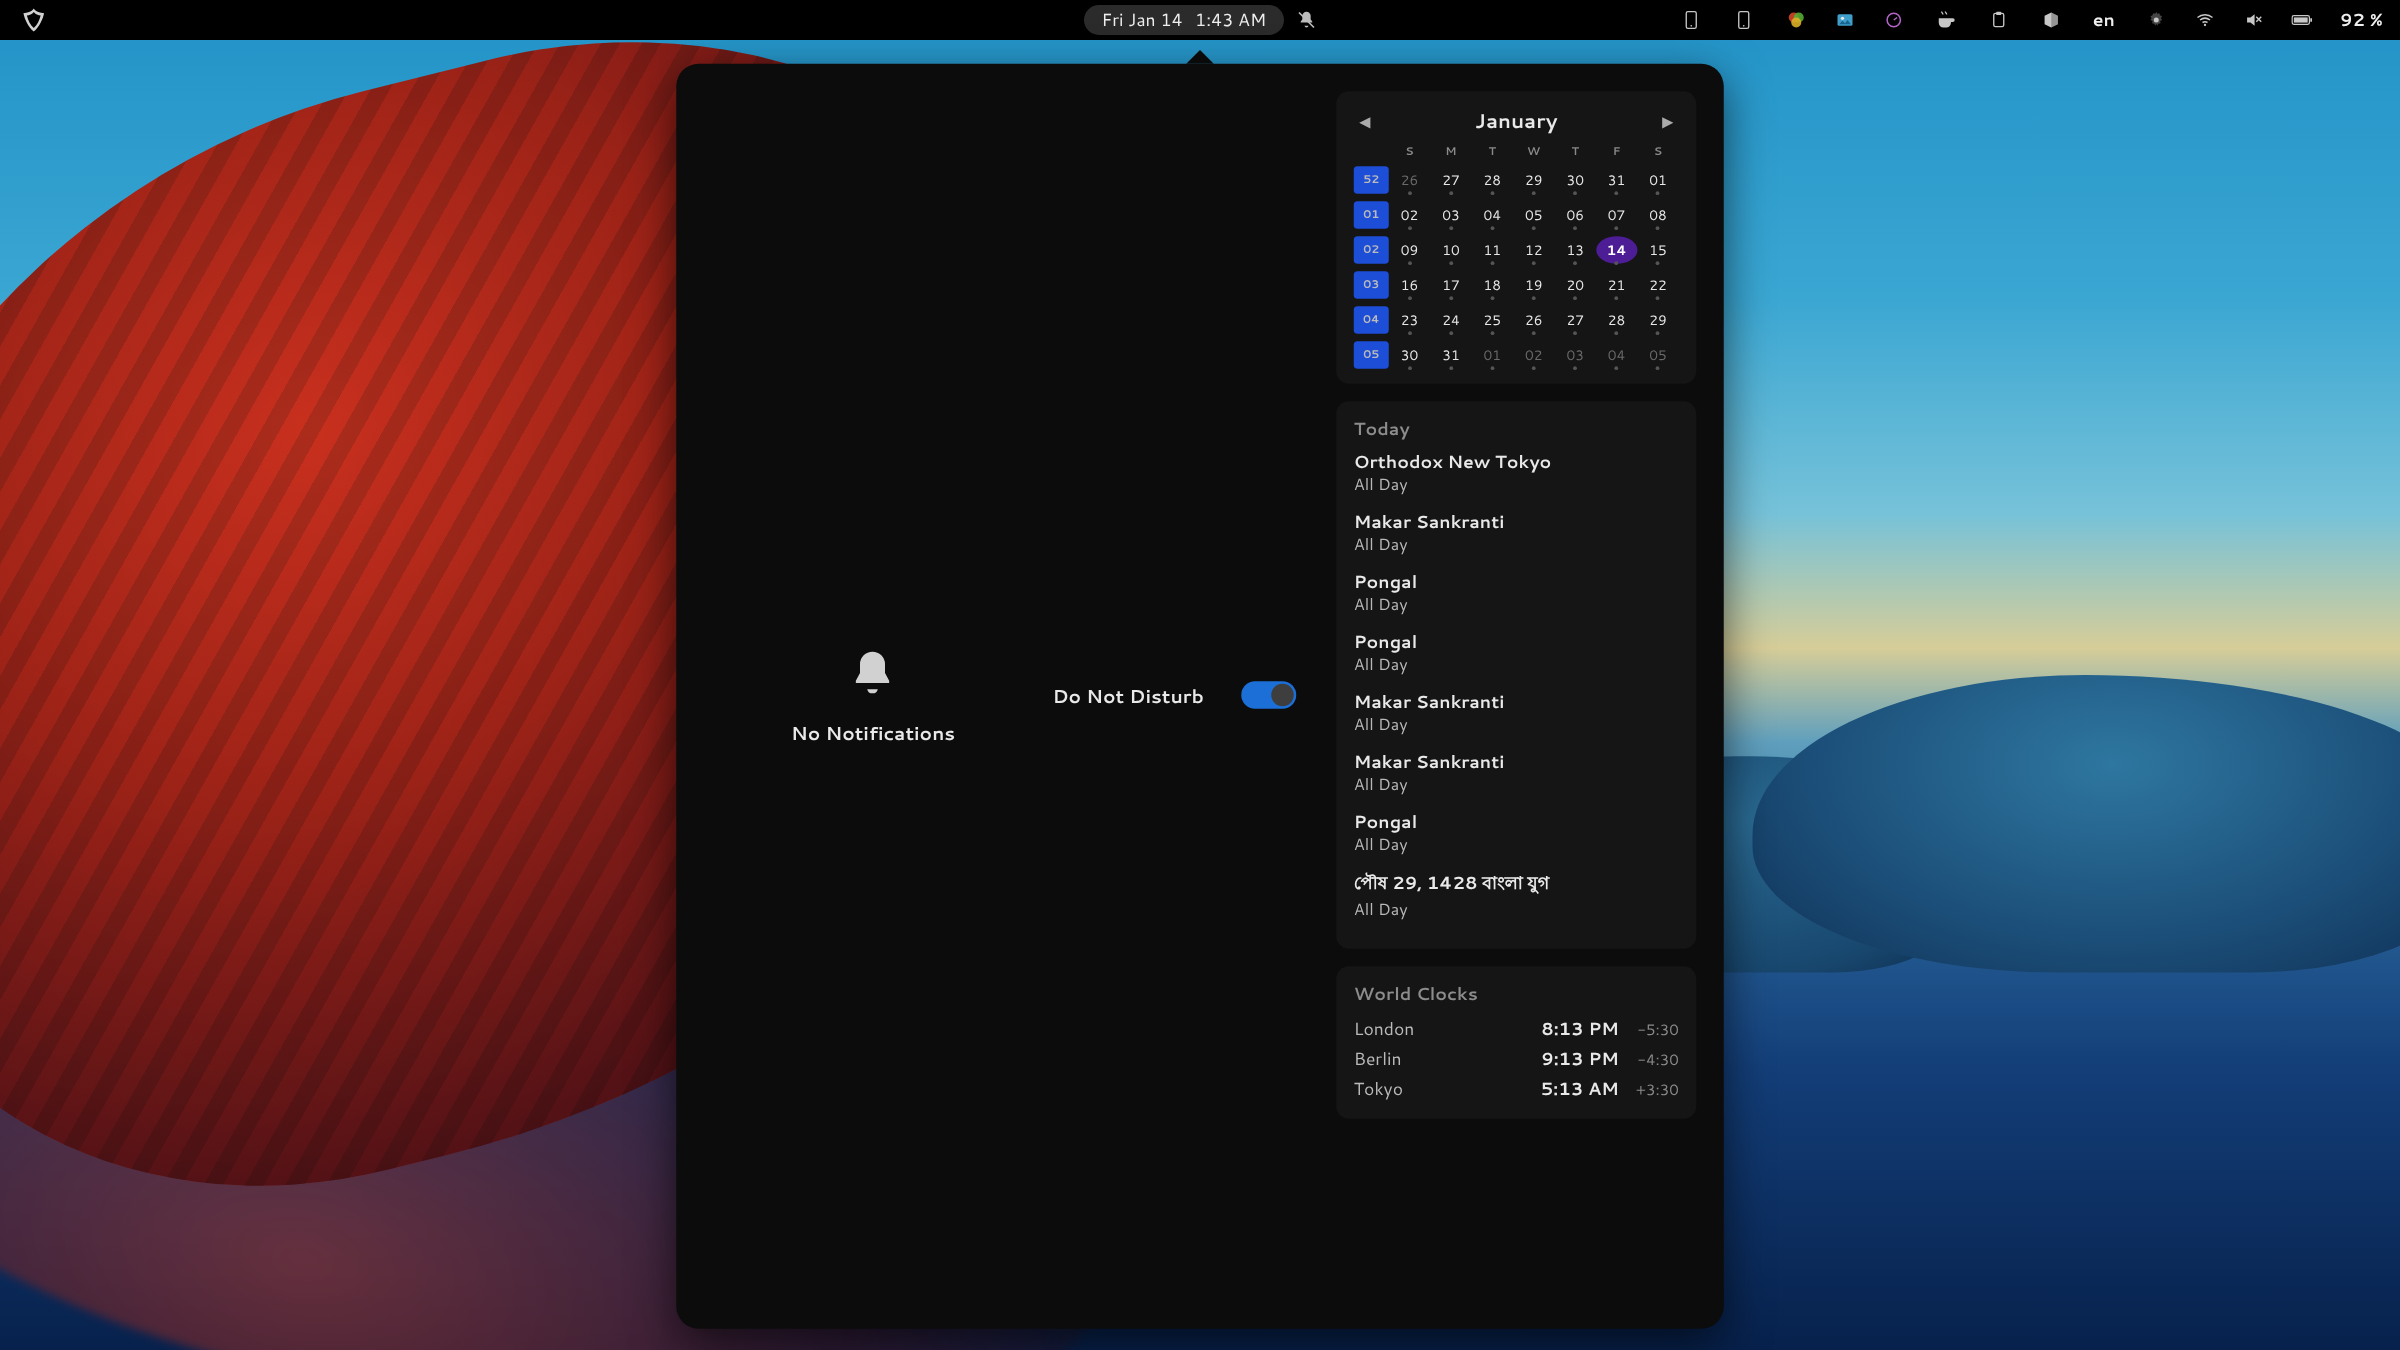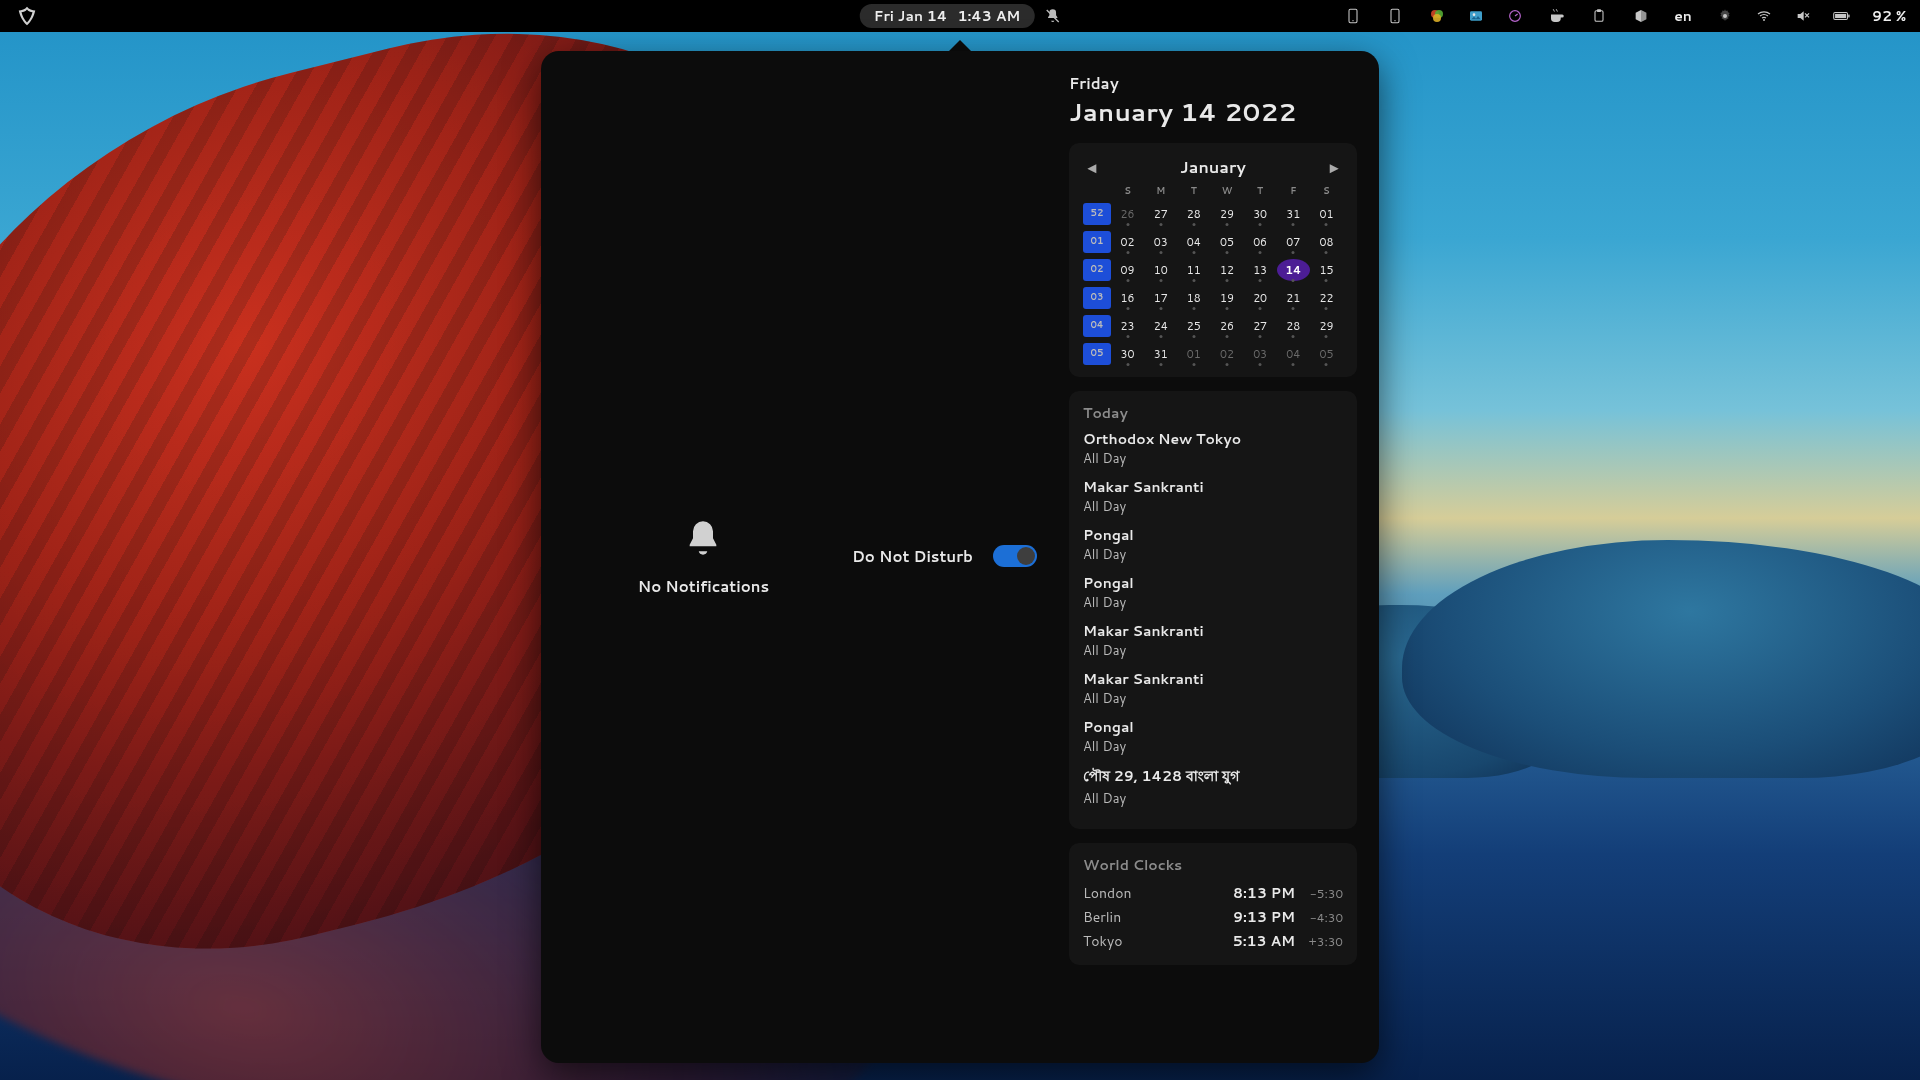--- a/index.html
+++ b/index.html
@@ -12,37 +12,37 @@
 .mtn-left::after{content:"";position:absolute;inset:0;background:repeating-linear-gradient(130deg,rgba(0,0,0,.18)0 14px,rgba(180,60,40,.15)14px 30px);border-radius:inherit;mix-blend-mode:multiply}
 .lake{position:absolute;left:0;right:0;bottom:0;height:38%;background:linear-gradient(to bottom,#2f6ea3 0%,#133e78 45%,#07214c 100%)}
 .refl{position:absolute;left:-8%;bottom:-4%;width:55%;height:42%;background:radial-gradient(ellipse at 40% 20%,rgba(175,52,38,.55)0%,rgba(80,20,30,.5)50%,rgba(10,10,30,.2)80%);border-radius:45% 50% 60% 40%;transform:rotate(12deg) scaleY(-1);filter:blur(4px)}
 .mtn-right{position:absolute;right:-3%;top:50%;width:30%;height:22%;background:radial-gradient(ellipse at 50% 30%,#2e77a0 0%,#1b4e78 60%,#0f2f55 100%);border-radius:60% 70% 40% 55%/70% 60% 45% 55%}
 .mtn-right2{position:absolute;right:18%;top:56%;width:18%;height:16%;background:radial-gradient(ellipse at 50% 30%,#2a6a92 0%,#18476e 70%,#0d2a4d 100%);border-radius:60% 65% 40% 55%/75% 58% 45% 55%}
 
 
 .topbar{position:absolute;top:0;left:0;right:0;height:32px;background:#000;display:flex;align-items:center;color:#eee;font-size:14px}
 .garuda{margin-left:14px;width:26px;height:26px;display:flex;align-items:center;justify-content:center}
 .center-pill{position:absolute;left:50%;transform:translateX(-50%);display:flex;align-items:center;gap:10px}
-.datepill{background:#2b2b2b;border-radius:16px;padding:2px 14px;font-weight:700;display:flex;gap:10px}
+.datepill{background:#2b2b2b;border-radius:16px;padding:2px 14px;font-weight:400;display:flex;gap:10px}
 .bell-off{width:16px;height:16px;opacity:.85}
 .tray{margin-left:auto;display:flex;align-items:center;gap:24px;padding-right:14px}
 .tray .grp{display:flex;align-items:center;gap:21px}
 .tico{width:18px;height:18px;opacity:.9;display:inline-flex;align-items:center;justify-content:center}
 .pct{font-weight:700}
 
 
 .popwrap{position:absolute;left:50%;top:40px;transform:translateX(-50%)}
 .triangle{width:0;height:0;border-left:11px solid transparent;border-right:11px solid transparent;border-bottom:11px solid #0c0c0c;margin:0 auto}
 .popover{width:838px;height:1012px;background:#0c0c0c;border-radius:18px;display:flex;color:#e9e9e9;box-shadow:0 12px 36px rgba(0,0,0,.6)}
 
 .left-pane{flex:1;display:flex;flex-direction:row;position:relative;padding:18px}
 .notif-center{flex:1;display:flex;flex-direction:column;align-items:center;justify-content:center;gap:18px}
 .bigbell{width:40px;height:40px;opacity:.9}
 .no-notif{font-weight:700;font-size:15px}
-.dnd-row{display:flex;align-items:center;gap:20px;padding:4px 4px 6px}
+.dnd-row{display:flex;align-items:center;gap:30px;padding:4px 4px 6px}
 .dnd-label{font-weight:700;font-size:15px}
 .switch{width:44px;height:22px;border-radius:11px;background:#1c6fd6;position:relative}
 .switch .knob{position:absolute;right:2px;top:2px;width:18px;height:18px;border-radius:50%;background:#3e3e3e}
 
 .right-pane{width:320px;padding:22px 22px 18px 10px;display:flex;flex-direction:column;gap:14px;overflow:hidden}
 .date-head .dow{font-weight:700;font-size:15px}
 .date-head .full{font-weight:800;font-size:25px;letter-spacing:.2px}
 
 .card{background:#151515;border-radius:10px;padding:12px 14px}
 .cal-nav{display:flex;align-items:center;justify-content:space-between;font-weight:700;margin-bottom:6px}
@@ -201,24 +201,20 @@
       </div>
       <div class="dnd-row">
         <span class="dnd-label">Do Not Disturb</span>
         <span class="switch">
             <span class="knob"></span>
           </span>
       </div>
     </div>
 
     <div class="right-pane">
-      <div class="date-head">
-        <div class="dow">Friday</div>
-        <div class="full">January 14 2022</div>
-      </div>
 
       <div class="card">
         <div class="cal-nav">
           <span class="navbtn">◂</span>
           <span>January</span>
           <span class="navbtn">▸</span>
         </div>
         <div class="cal-grid" id="cal-grid">
             <div></div>
             <div class="dowh">S</div>

